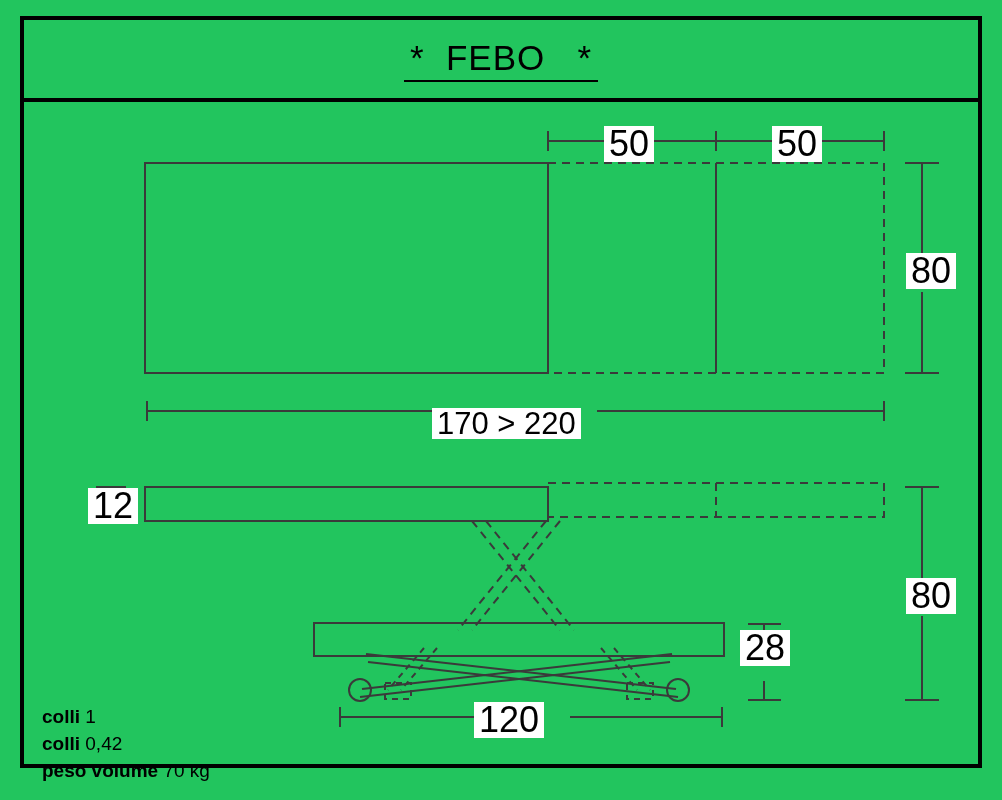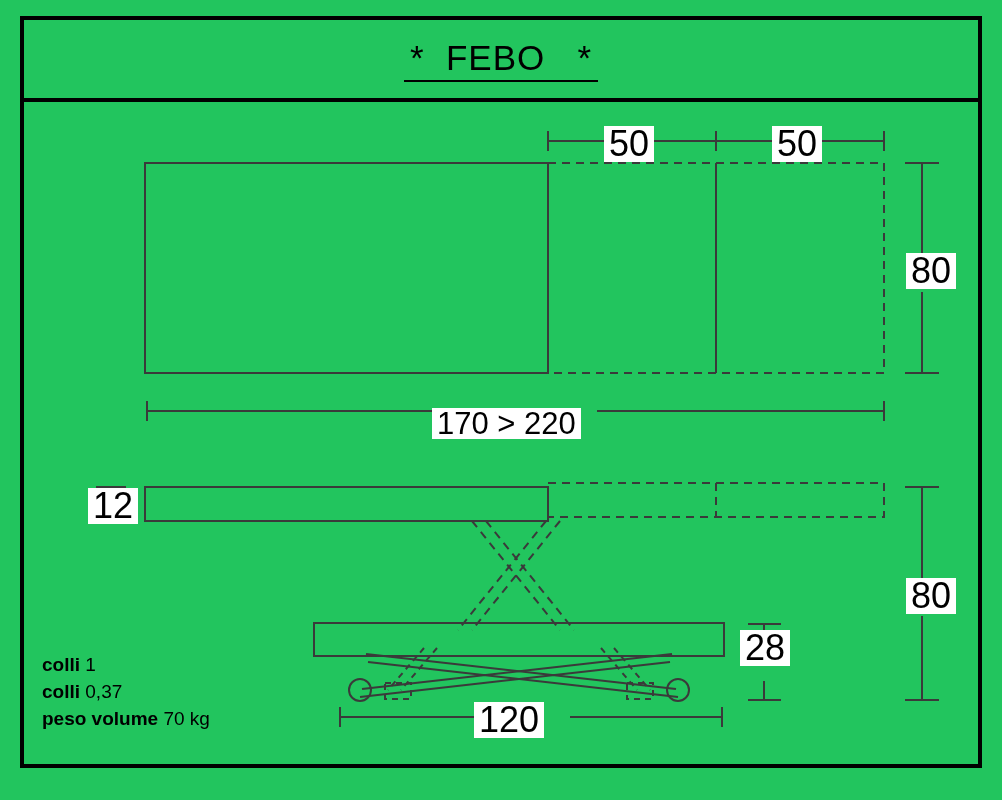--- a/index.html
+++ b/index.html
@@ -69,21 +69,21 @@
   .dim {
     font-size: 36px;
     background: #ffffff;
     padding: 0 5px;
     line-height: 1;
   }
   .dim-lg { font-size: 31px; }
   .spec-block {
     position: absolute;
     left: 42px;
-    top: 652px;
+    top: 704px;
     font-size: 19px;
     line-height: 1.42;
     color: #000;
   }
   .spec-row { white-space: nowrap; }
   .spec-key { font-weight: bold; }
   .spec-val { font-weight: normal; }
 </style>
 </head>
 <body>
@@ -190,21 +190,21 @@
 
   <div class="lbl dim" style="left:474px; top:702px;">120</div>
 
   <div class="spec-block">
     <div class="spec-row">
       <span class="spec-key">colli</span>
       <span class="spec-val">1</span>
     </div>
     <div class="spec-row">
       <span class="spec-key">colli</span>
-      <span class="spec-val">0,37</span>
+      <span class="spec-val">0,42</span>
     </div>
     <div class="spec-row">
       <span class="spec-key">peso volume</span>
       <span class="spec-val">70 kg</span>
     </div>
   </div>
 
 </div>
 
 </body></html>

